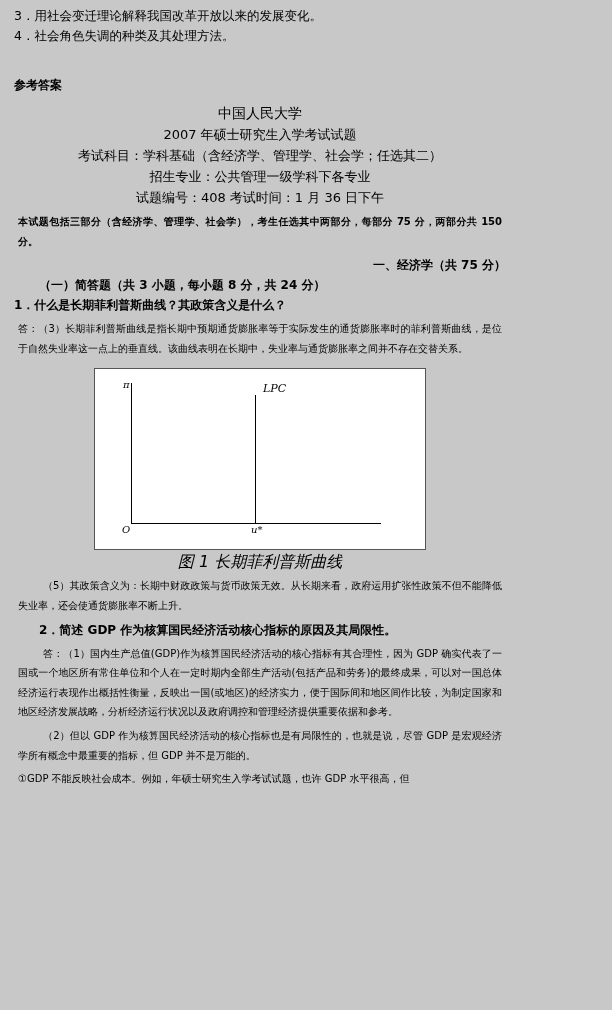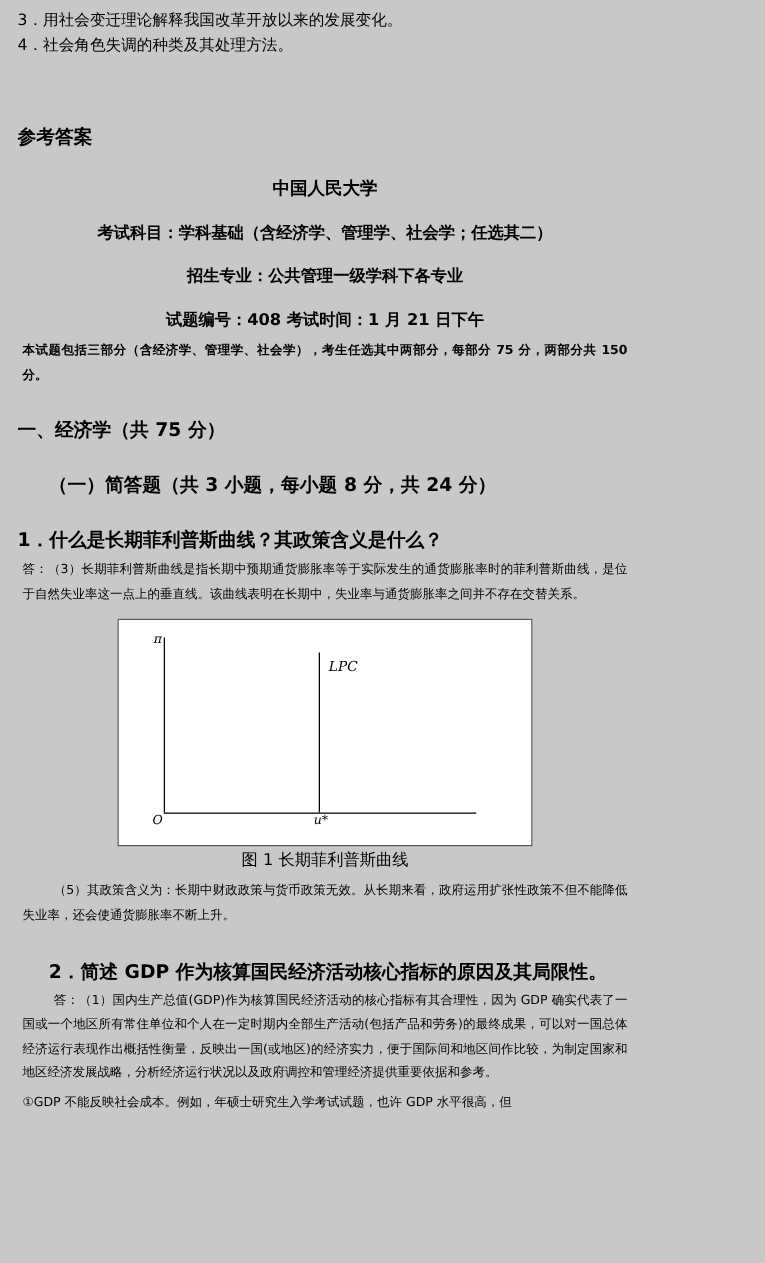--- a/index.html
+++ b/index.html
@@ -27,36 +27,34 @@
     white-space: pre-wrap;
   }
   .para {
     font-size: 10px;
     line-height: 19.6px;
     text-align: justify;
     text-justify: inter-ideograph;
     margin: 4px;
   }
   .bold { font-weight: bold; }
-  .center { text-align: left; }
+  .center { text-align: right; }
   .spacer-lg { height: 30px; }
   .spacer-sm { height: 8px; }
   .title-block div {
-    font-weight: bold;
+    font-weight: normal;
     font-size: 13px;
     line-height: 21px;
     text-align: center;
-    margin-top: 14px;
   }
   .title-main { font-size: 14px !important; }
   .heading {
     font-weight: bold;
-    font-size: 15px;
+    font-size: 12px;
     line-height: 20px;
-    margin-top: 24px;
   }
   .fig-wrap {
     margin: 10px 0 2px 0;
     display: flex;
     justify-content: center;
   }
   .figure {
     width: 330px;
     height: 180px;
     background: #ffffff;
@@ -87,50 +85,52 @@
     height: 128px;
     background: #000;
   }
   .fig-label {
     position: absolute;
     font-family: "DejaVu Serif", "Liberation Serif", serif;
     font-style: italic;
     font-size: 10px;
   }
   .lbl-pi { left: 28px; top: 10px; }
-  .lbl-lpc { left: 168px; top: 31px; font-style: italic; font-size: 11px; }
+  .lbl-lpc { left: 168px; top: 13px; font-style: italic; font-size: 11px; }
   .lbl-o { left: 27px; top: 155px; }
   .lbl-u { left: 156px; top: 155px; }
   .fig-caption {
     text-align: center;
-    font-size: 13px;
+    font-size: 16px;
     line-height: 20px;
     margin-bottom: 2px;
+    font-style: italic;
   }
   .indent2 { text-indent: 25px; }
 </style>
 </head>
 <body>
 
 <div class="page">
 
   <div class="line">3．用社会变迁理论解释我国改革开放以来的发展变化。</div>
   <div class="line">4．社会角色失调的种类及其处理方法。</div>
 
   <div class="spacer-lg"></div>
 
   <div class="heading">参考答案</div>
 
   <div class="spacer-sm"></div>
 
   <div class="title-block">
     <div class="title-main">中国人民大学</div>
+    <div>2007 年硕士研究生入学考试试题</div>
     <div>考试科目：学科基础（含经济学、管理学、社会学；任选其二）</div>
     <div>招生专业：公共管理一级学科下各专业</div>
-    <div>试题编号：408    考试时间：1 月 21 日下午</div>
+    <div>试题编号：408    考试时间：1 月 36 日下午</div>
   </div>
 
   <p class="para bold">本试题包括三部分（含经济学、管理学、社会学），考生任选其中两部分，每部分 75 分，两部分共 150 分。</p>
 
   <div class="heading center">一、经济学（共 75 分）</div>
 
   <div class="heading indent2">（一）简答题（共 3 小题，每小题 8 分，共 24 分）</div>
 
   <div class="heading">1．什么是长期菲利普斯曲线？其政策含义是什么？</div>
 
@@ -147,15 +147,16 @@
       <span class="fig-label lbl-u">u*</span>
     </div>
   </div>
   <div class="fig-caption">图 1 长期菲利普斯曲线</div>
 
   <p class="para indent2">（5）其政策含义为：长期中财政政策与货币政策无效。从长期来看，政府运用扩张性政策不但不能降低失业率，还会使通货膨胀率不断上升。</p>
 
   <div class="heading indent2">2．简述 GDP 作为核算国民经济活动核心指标的原因及其局限性。</div>
 
   <p class="para indent2">答：（1）国内生产总值(GDP)作为核算国民经济活动的核心指标有其合理性，因为 GDP 确实代表了一国或一个地区所有常住单位和个人在一定时期内全部生产活动(包括产品和劳务)的最终成果，可以对一国总体经济运行表现作出概括性衡量，反映出一国(或地区)的经济实力，便于国际间和地区间作比较，为制定国家和地区经济发展战略，分析经济运行状况以及政府调控和管理经济提供重要依据和参考。</p>
+  <p class="para indent2">（2）但以 GDP 作为核算国民经济活动的核心指标也是有局限性的，也就是说，尽管 GDP 是宏观经济学所有概念中最重要的指标，但 GDP 并不是万能的。</p>
   <p class="para">①GDP 不能反映社会成本。例如，年硕士研究生入学考试试题，也许 GDP 水平很高，但</p>
 
 </div>
 
 </body></html>

